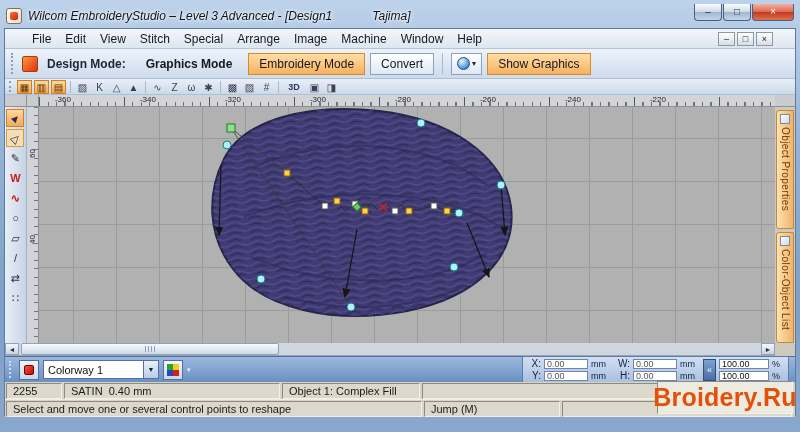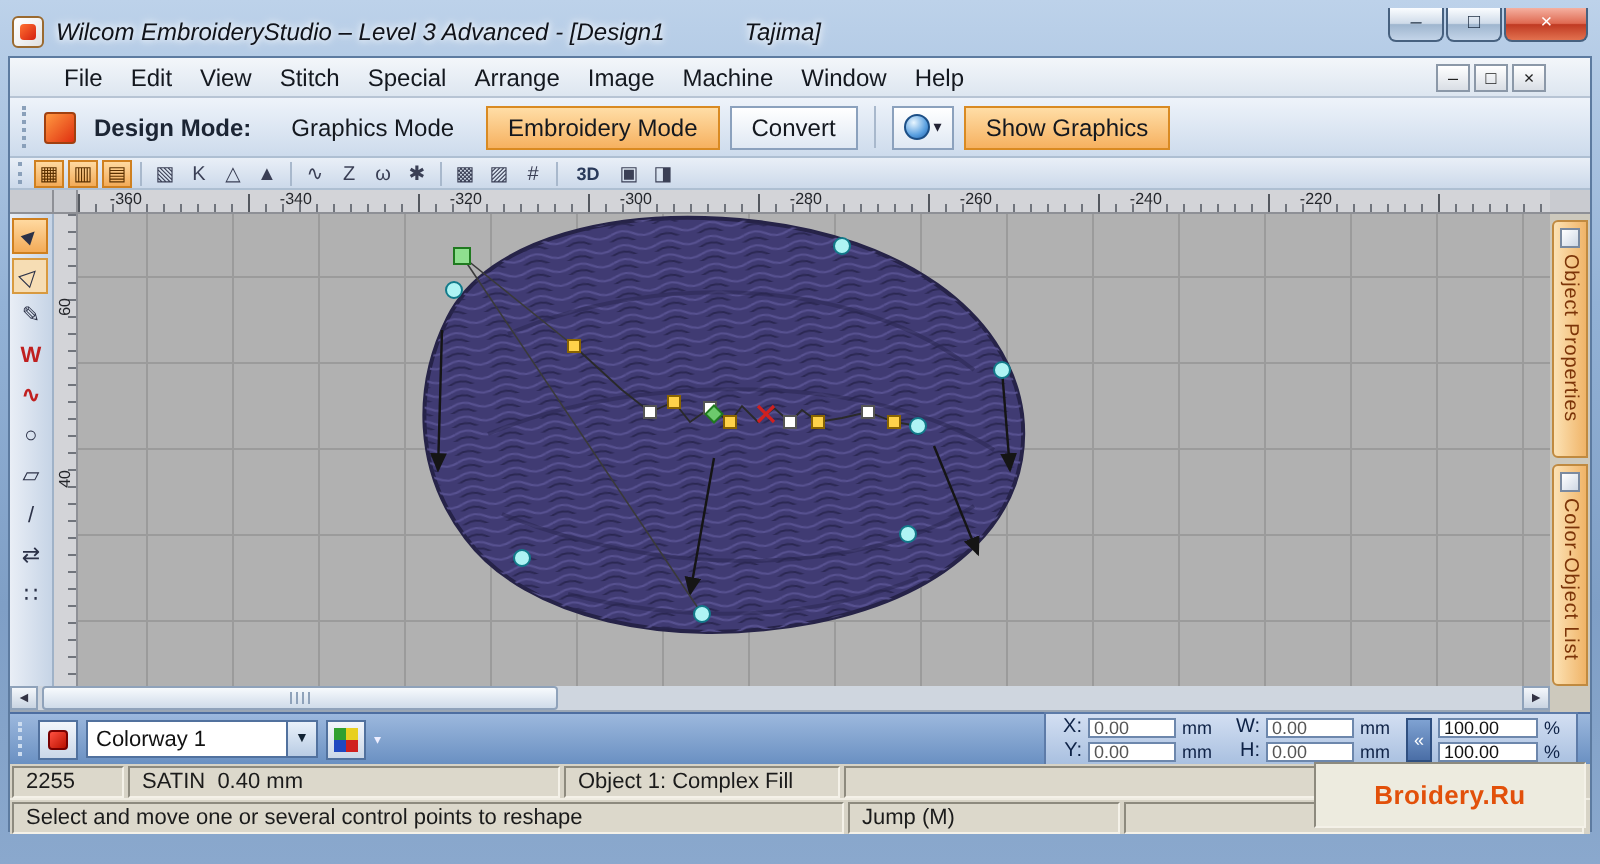--- a/index.html
+++ b/index.html
@@ -29,21 +29,21 @@
   .menu-item{font-size:12px;color:#14181f;padding:2px 7px;cursor:default;}
   .mdibtns{margin-left:auto;display:flex;gap:2px;padding-right:2px;}
   .mdibtn{width:17px;height:14px;border:1px solid #8b98a8;background:linear-gradient(#ffffff,#d9dee5);font-size:9px;line-height:12px;text-align:center;color:#222;}
   
   .modebar{height:30px;background:linear-gradient(#eef3fa,#cddbec);display:flex;align-items:center;gap:5px;padding:0 6px;border-bottom:1px solid #aebfd2;flex:0 0 auto;}
   .grip{width:4px;height:70%;border-left:2px dotted #8aa0ba;margin-right:2px;}
   .grip.light{border-left:2px dotted #cdddf0;}
   .modeicon{width:16px;height:16px;border-radius:2px;background:linear-gradient(135deg,#ff9840,#e03010);border:1px solid #a04010;}
   .modelabel{font-size:12px;font-weight:bold;color:#1c2534;margin:0 4px;}
   .tbtn{font-family:"Liberation Sans",sans-serif;font-size:12px;color:#14181f;height:22px;padding:0 10px;cursor:default;}
-  .tbtn.flat{background:transparent;border:1px solid transparent;}
+  .tbtn.flat{background:transparent;border:1px solid transparent;font-weight:bold;}
   .tbtn.raised{background:linear-gradient(#ffffff,#dfe8f3);border:1px solid #8ba1bd;}
   .tbtn.active{background:linear-gradient(#ffdda6,#f6b160);border:1px solid #d98a22;}
   .vsep{width:1px;height:70%;background:#a8b8cc;margin:0 3px;}
   .globebtn{display:flex;align-items:center;gap:2px;border:1px solid #8ba1bd;background:linear-gradient(#ffffff,#dfe8f3);height:22px;padding:0 5px;}
   .globe{width:13px;height:13px;border-radius:50%;background:radial-gradient(circle at 35% 30%,#e8f6ff,#5aa0e0 60%,#2060a8);border:1px solid #1c4f86;}
   .dd{font-size:8px;color:#223;}
   
   .iconbar{height:16px;background:linear-gradient(#e9eff7,#ccd9ea);display:flex;align-items:center;gap:2px;padding:0 4px;border-bottom:1px solid #aebfd2;flex:0 0 auto;}
   .ic{width:15px;height:14px;font-size:10px;line-height:13px;text-align:center;color:#3a3f55;border:1px solid transparent;cursor:default;}
   .ic.sel{background:linear-gradient(#ffd9a0,#f3ab58);border-color:#cf8020;color:#5a3000;}
@@ -113,21 +113,21 @@
   .chev{grid-column:7;grid-row:1/3;width:13px;height:22px;font-size:9px;color:#fff;
     background:linear-gradient(#7fa2d2,#4a6ea6);border:1px solid #2f4f80;padding:0;}
   
   .statusrow,.hintrow{display:flex;background:#d7d3c6;flex:0 0 auto;padding:1px 1px 0 1px;}
   .statusrow{height:17px;} .hintrow{height:18px;border-top:1px solid #efece2;}
   .seg{background:#dcd8cb;border:1px solid;border-color:#8d8a7e #f4f1e8 #f4f1e8 #8d8a7e;
     font-size:11px;color:#1b1b1b;padding:1px 6px;margin-right:2px;white-space:pre;overflow:hidden;}
   .watermark{position:absolute;right:2px;bottom:1px;width:136px;height:33px;background:#edebdf;
     border:1px solid;border-color:#8d8a7e #f4f1e8 #f4f1e8 #8d8a7e;
     display:flex;align-items:center;justify-content:center;
-    font-size:13px;font-weight:bold;color:#e2500a;letter-spacing:.2px;text-align:right;}
+    font-size:25px;font-weight:bold;color:#e2500a;letter-spacing:.2px;text-align:right;}
 </style>
 </head>
 <body>
 
 <div class="frame">
 
   <div class="titlebar">
     <div class="appicon"></div>
     <span class="title">Wilcom EmbroideryStudio – Level 3 Advanced - [Design1</span>
     <span class="title doc">Tajima]</span>

